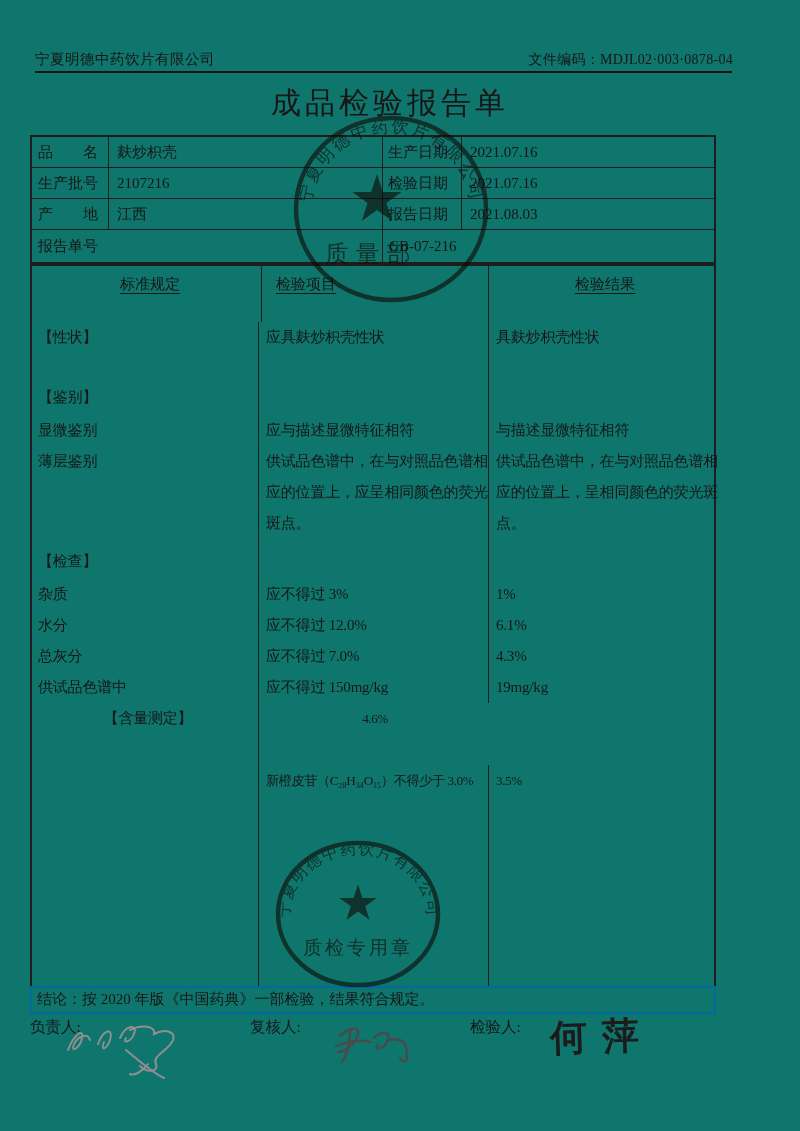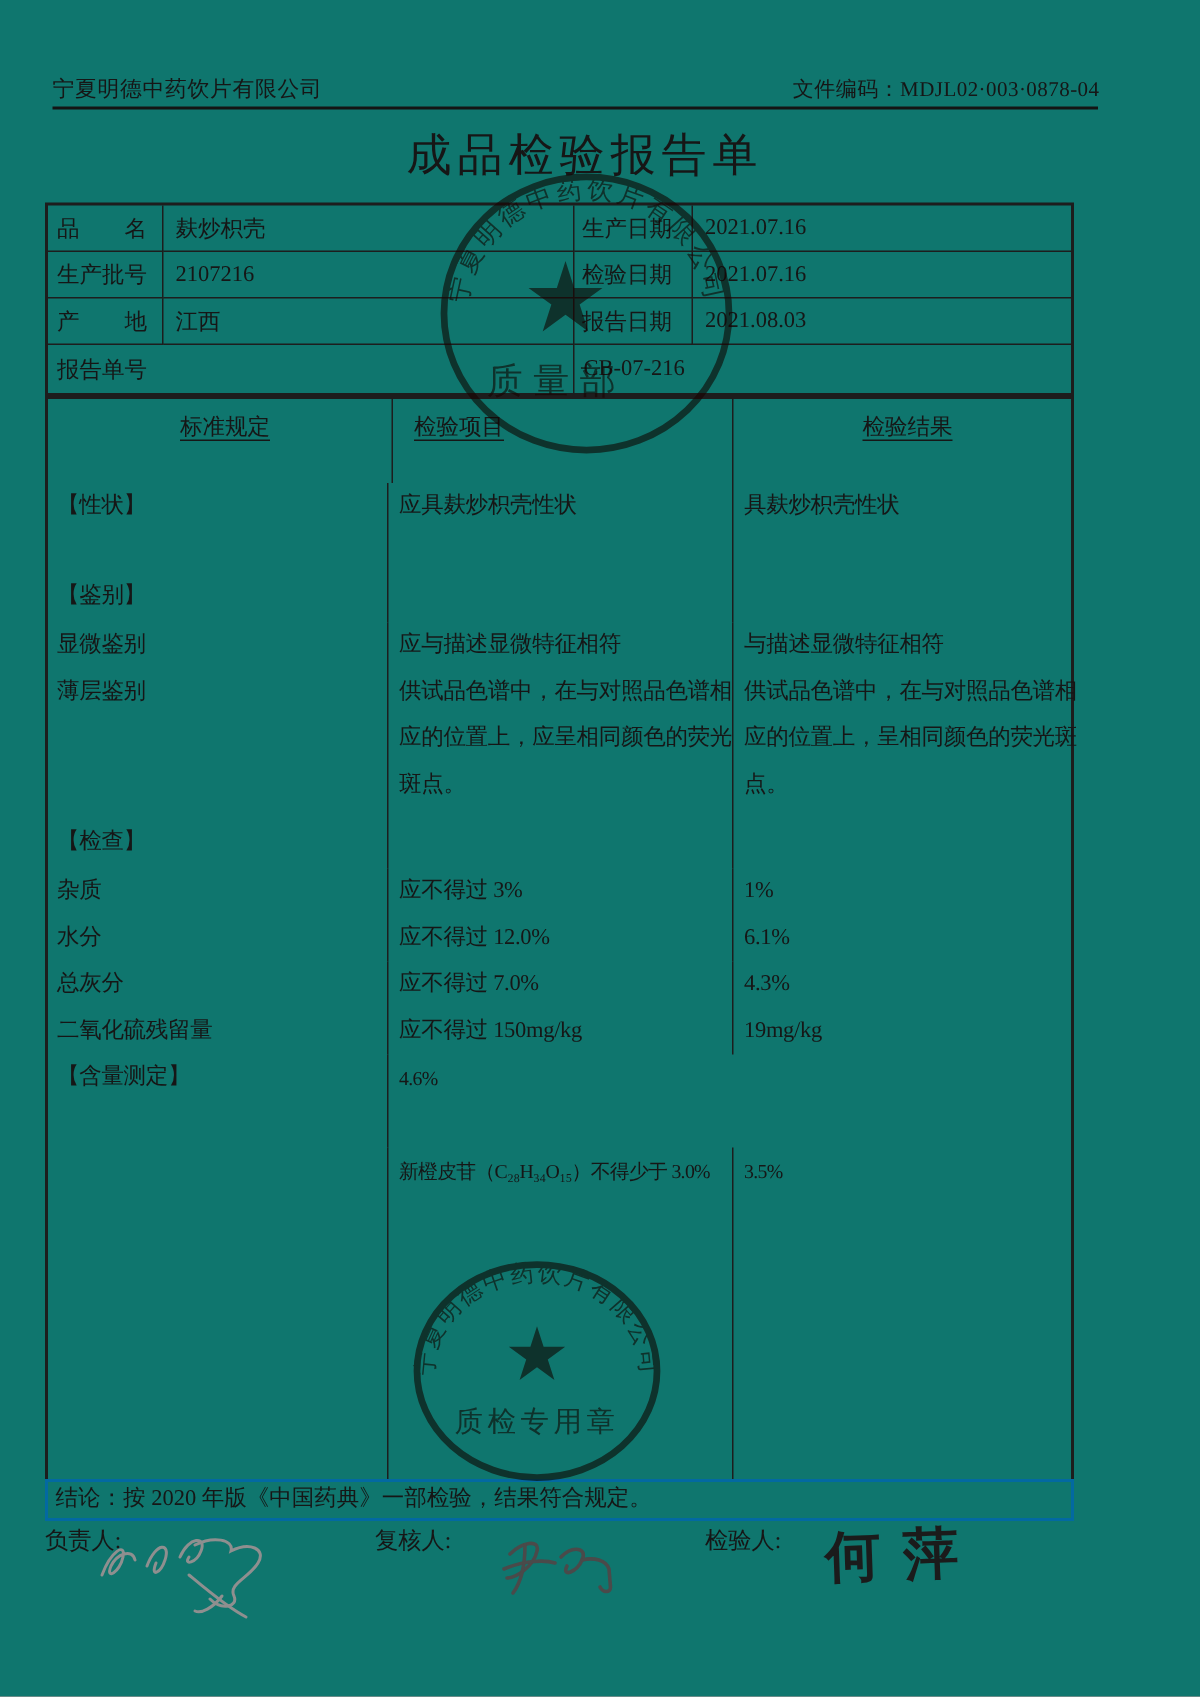--- a/index.html
+++ b/index.html
@@ -171,30 +171,30 @@
           </div>
           <div class="mt-cell c1">
             <div class="mt-line">应不得过 7.0%</div>
           </div>
           <div class="mt-cell c2">
             <div class="mt-line">4.3%</div>
           </div>
         </div>
         <div class="mt-row" style="height: 31px;">
           <div class="mt-cell c0">
-            <div class="mt-line">二氧化硫残留量</div>
+            <div class="mt-line">供试品色谱中</div>
           </div>
           <div class="mt-cell c1">
             <div class="mt-line">应不得过 150mg/kg</div>
           </div>
           <div class="mt-cell c2">
             <div class="mt-line">19mg/kg</div>
           </div>
         </div>
-        <div class="mt-row" style="height: 62px;">
+        <div class="mt-row" style="height: 62px; text-align: center;">
           <div class="mt-cell c0">
             <div class="mt-line">【含量测定】</div>
           </div>
           <div class="mt-cell c2 mt-small">
             <div class="mt-line">4.6%</div>
           </div>
         </div>
         <div class="mt-row" style="height: 33px;">
           <div class="mt-cell c0"></div>
           <div class="mt-cell c1 mt-small">

